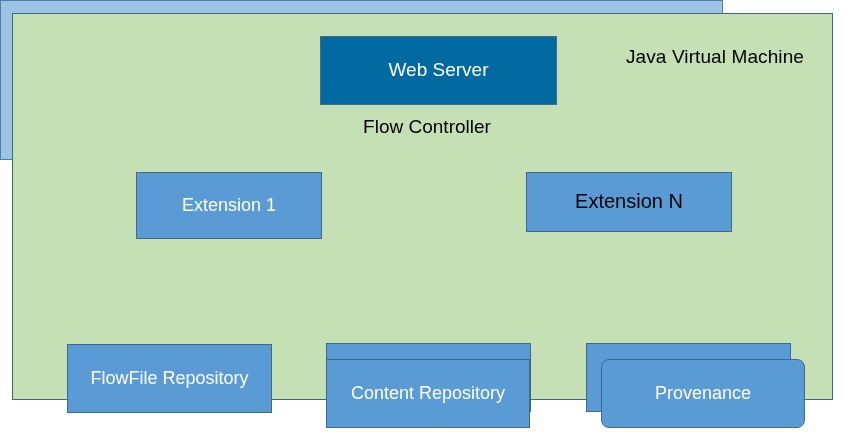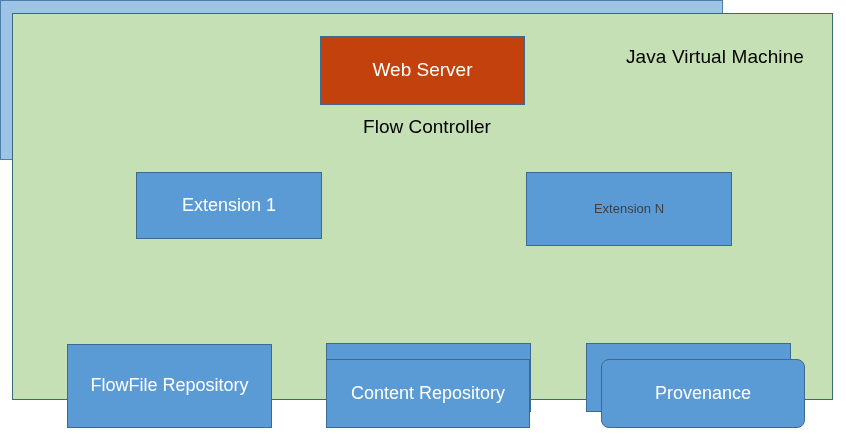--- a/index.html
+++ b/index.html
@@ -48,23 +48,23 @@
     justify-content: center;
     color: #000000;
     font-size: 19px;
     letter-spacing: 0.1px;
   }
 
   
   #web-server-box {
     left: 320px;
     top: 36px;
-    width: 205px;
+    width: 237px;
     height: 69px;
-    background: #c2410c;
+    background: #0369a1;
     border: 1.5px solid #3d6a8e;
     color: #ffffff;
     font-size: 19px;
   }
 
   
   #flow-controller-box {
     left: 66px;
     top: 138px;
     width: 721px;
@@ -92,33 +92,33 @@
     height: 67px;
     background: #5b9bd5;
     border: 1.5px solid #3d6a8e;
     color: #ffffff;
     font-size: 18px;
   }
   #extension-n-box {
     left: 526px;
     top: 172px;
     width: 206px;
-    height: 74px;
+    height: 60px;
     background: #5b9bd5;
     border: 1.5px solid #3d6a8e;
-    color: #404040;
-    font-size: 13px;
+    color: #000000;
+    font-size: 20px;
   }
 
   
   #flowfile-repository-box {
     left: 67px;
     top: 344px;
     width: 205px;
-    height: 84px;
+    height: 69px;
     background: #5b9bd5;
     border: 1.5px solid #3d6a8e;
     color: #ffffff;
     font-size: 18px;
   }
 
   .stack-back {
     background: #5b9bd5;
     border: 1.5px solid #3d6a8e;
     width: 205px;

